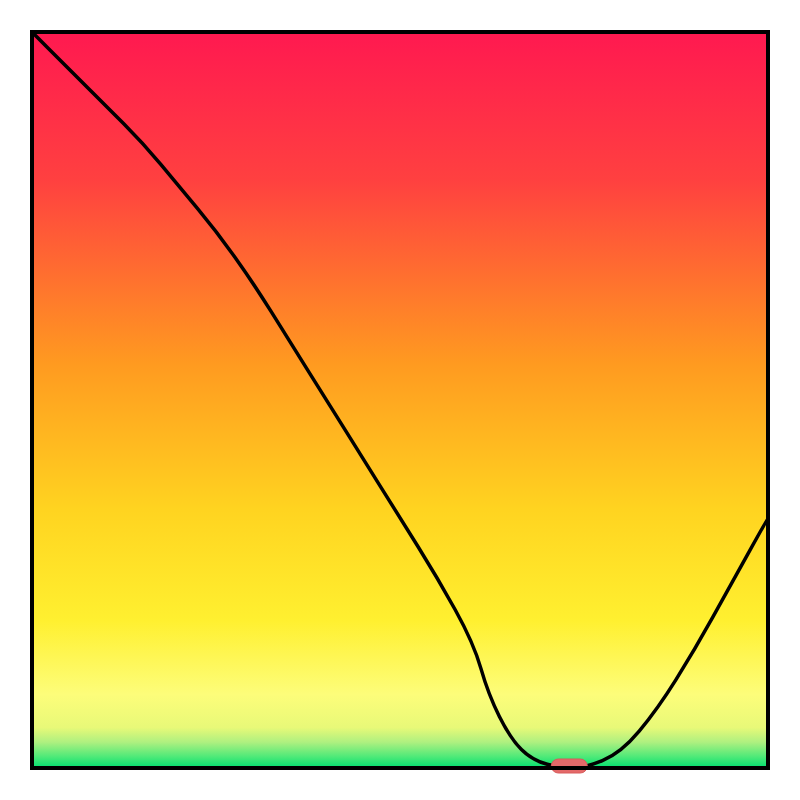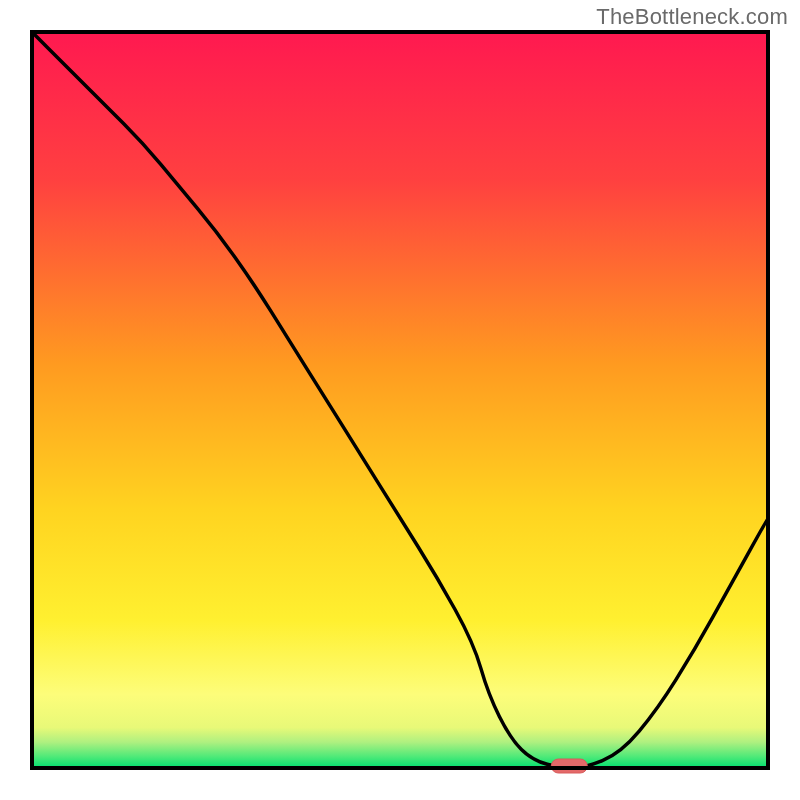--- a/index.html
+++ b/index.html
@@ -25,21 +25,20 @@
     letter-spacing: 0.2px;
   }
   svg {
     display: block;
   }
 </style>
 </head>
 <body>
 
 <div class="container">
-  <div class="watermark">TheBottleneck.com</div>
   <svg id="chart-svg" width="800" height="800" viewBox="0 0 800 800">
     <defs>
       <linearGradient id="bg-grad" x1="0" y1="0" x2="0" y2="1">
           <stop offset="0.00%" stop-color="#ff1950"></stop>
           <stop offset="20.00%" stop-color="#ff4040"></stop>
           <stop offset="45.00%" stop-color="#ff9a20"></stop>
           <stop offset="65.00%" stop-color="#ffd420"></stop>
           <stop offset="80.00%" stop-color="#fff030"></stop>
           <stop offset="90.00%" stop-color="#fdfd7a"></stop>
           <stop offset="94.50%" stop-color="#e8f978"></stop>

